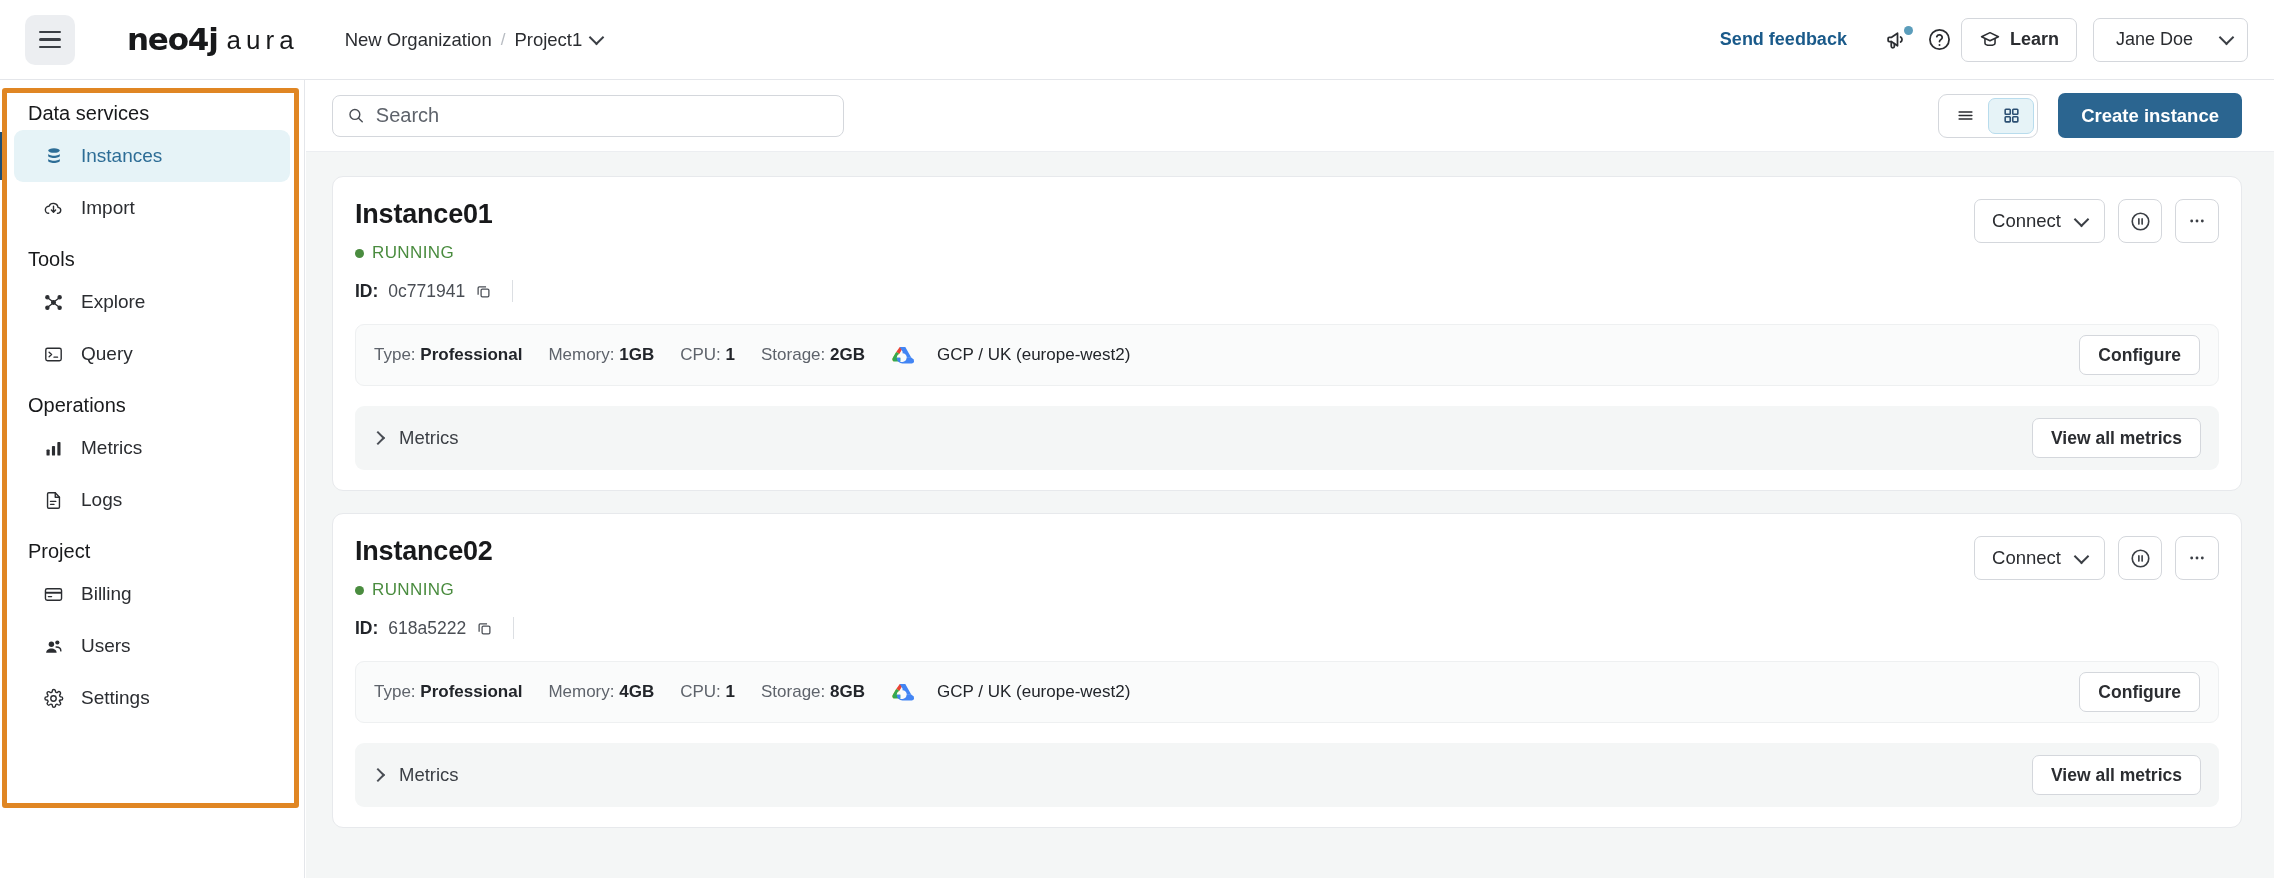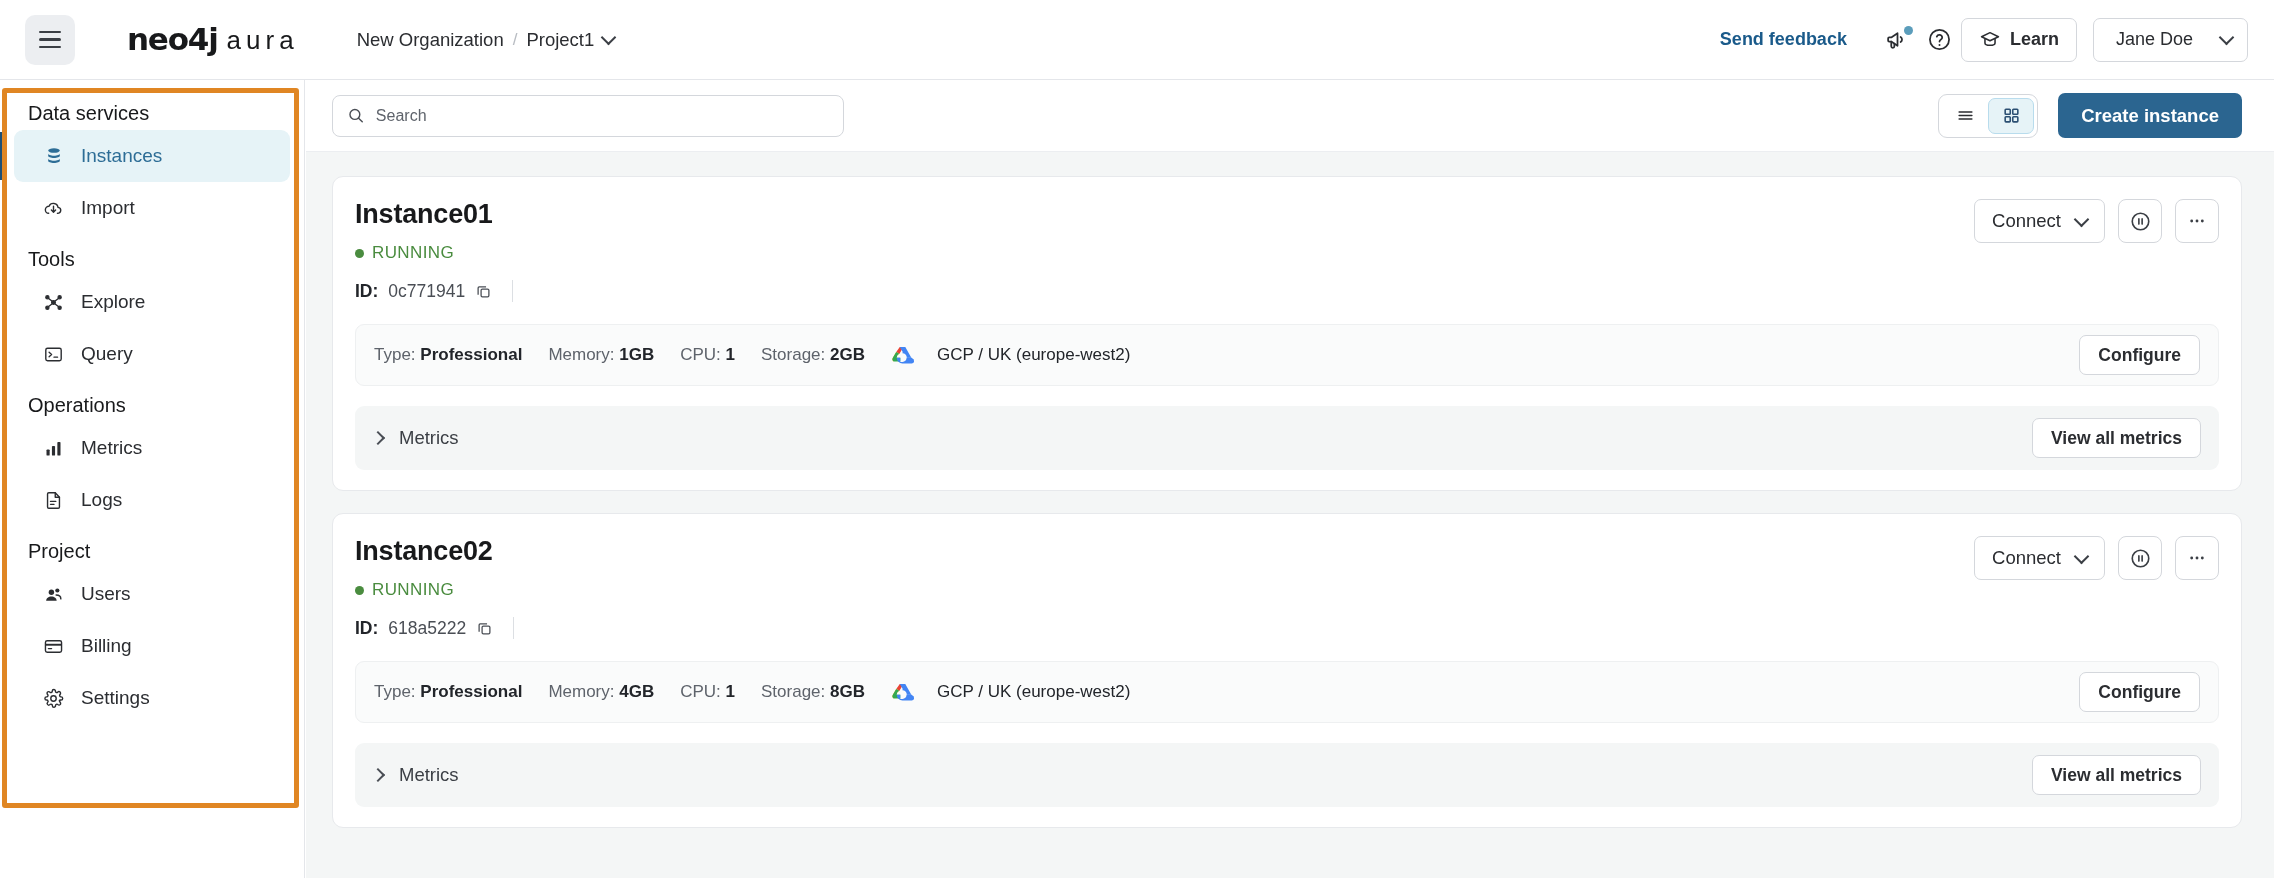--- a/index.html
+++ b/index.html
@@ -43,21 +43,21 @@
     letter-spacing: -1.2px; line-height: 1;
     position: relative;
   }
   .brand-aura {
     font-family: "Liberation Sans", sans-serif;
     font-size: 26px; color: #18191b; letter-spacing: 5px;
     line-height: 1; padding-bottom: 2px; font-weight: 300;
   }
 
   .breadcrumb {
-    margin-left: 28px;
+    margin-left: 16px;
     display: flex; align-items: center; gap: 9px;
     font-size: 18.5px; color: #2b2d31;
   }
   .breadcrumb .sep { color: #b8bcc2; font-size: 17px; }
   .breadcrumb .crumb { cursor: pointer; }
   .chev {
     display: inline-block; width: 11px; height: 11px;
     border-right: 2.1px solid #3b3f45; border-bottom: 2.1px solid #3b3f45;
     transform: rotate(45deg); margin-bottom: 4px;
   }
@@ -138,21 +138,21 @@
     padding: 0 32px 0 26px;
     border-bottom: 1px solid #eceef1;
   }
   .search-box {
     width: 512px; height: 42px;
     border: 1px solid #d4d7dc; border-radius: 8px;
     display: flex; align-items: center; gap: 11px;
     padding: 0 14px; background: #fff;
   }
   .search-box input {
-    border: none; outline: none; font-size: 16px;
+    border: none; outline: none; font-size: 20px;
     color: #2b2d31; background: transparent; width: 100%;
     font-family: "Liberation Sans", sans-serif;
   }
   .search-box input::placeholder { color: #5e636b; }
   .toolbar-right { margin-left: auto; display: flex; align-items: center; gap: 20px; }
   .view-toggle {
     display: flex; align-items: center;
     border: 1px solid #d4d7dc; border-radius: 9px;
     height: 44px; padding: 3px; background: #fff;
   }
@@ -374,38 +374,38 @@
       </svg>
     </span>
     <span>Logs</span>
   </div>
 
   <div class="spacer-xs"></div>
 
   <div class="nav-section-title">Project</div>
   <div class="nav-item">
     <span class="nav-icon">
+      <svg width="21" height="21" viewBox="0 0 24 24" fill="none" stroke="#2b2d31" stroke-width="1.6" stroke-linejoin="round">
+        <rect x="2.8" y="5.4" width="18.4" height="13.2" rx="2"></rect>
+        <path d="M2.8 10h18.4" stroke-width="2.2"></path>
+        <path d="M6.2 14.4h3.6" stroke-linecap="round"></path>
+      </svg>
+    </span>
+    <span>Billing</span>
+  </div>
+  <div class="nav-item">
+    <span class="nav-icon">
       <svg width="21" height="21" viewBox="0 0 24 24" fill="none" stroke="#2b2d31" stroke-width="1.6" stroke-linecap="round">
         <circle cx="9.6" cy="9.4" r="3.1" fill="#2b2d31" stroke="none"></circle>
         <path d="M3.6 19.2c0-3.1 2.7-5 6-5s6 1.9 6 5" fill="#2b2d31" stroke="none"></path>
         <circle cx="16.4" cy="7.4" r="2.4" fill="#2b2d31" stroke="none"></circle>
         <path d="M15 12.6c3 0 5.4 1.7 5.4 4.4" fill="none"></path>
       </svg>
     </span>
     <span>Users</span>
-  </div>
-  <div class="nav-item">
-    <span class="nav-icon">
-      <svg width="21" height="21" viewBox="0 0 24 24" fill="none" stroke="#2b2d31" stroke-width="1.6" stroke-linejoin="round">
-        <rect x="2.8" y="5.4" width="18.4" height="13.2" rx="2"></rect>
-        <path d="M2.8 10h18.4" stroke-width="2.2"></path>
-        <path d="M6.2 14.4h3.6" stroke-linecap="round"></path>
-      </svg>
-    </span>
-    <span>Billing</span>
   </div>
   <div class="nav-item">
     <span class="nav-icon">
       <svg width="21" height="21" viewBox="0 0 24 24" fill="none" stroke="#2b2d31" stroke-width="1.6" stroke-linejoin="round">
         <circle cx="12" cy="12" r="3.1"></circle>
         <path d="M19.2 14.6a1.5 1.5 0 0 0 .3 1.7l.1.1a1.8 1.8 0 1 1-2.6 2.6l-.1-.1a1.5 1.5 0 0 0-1.7-.3 1.5 1.5 0 0 0-.9 1.4v.2a1.8 1.8 0 1 1-3.6 0V20a1.5 1.5 0 0 0-1-1.4 1.5 1.5 0 0 0-1.7.3l-.1.1a1.8 1.8 0 1 1-2.6-2.6l.1-.1a1.5 1.5 0 0 0 .3-1.7 1.5 1.5 0 0 0-1.4-.9H4a1.8 1.8 0 0 1 0-3.6h.2a1.5 1.5 0 0 0 1.4-1 1.5 1.5 0 0 0-.3-1.7l-.1-.1A1.8 1.8 0 1 1 7.8 4.7l.1.1a1.5 1.5 0 0 0 1.7.3H9.7a1.5 1.5 0 0 0 .9-1.4V3.5a1.8 1.8 0 0 1 3.6 0v.2a1.5 1.5 0 0 0 .9 1.4 1.5 1.5 0 0 0 1.7-.3l.1-.1a1.8 1.8 0 1 1 2.6 2.6l-.1.1a1.5 1.5 0 0 0-.3 1.7v.1a1.5 1.5 0 0 0 1.4.9h.2a1.8 1.8 0 0 1 0 3.6H20a1.5 1.5 0 0 0-1.4.9z"></path>
       </svg>
     </span>
     <span>Settings</span>
   </div>

